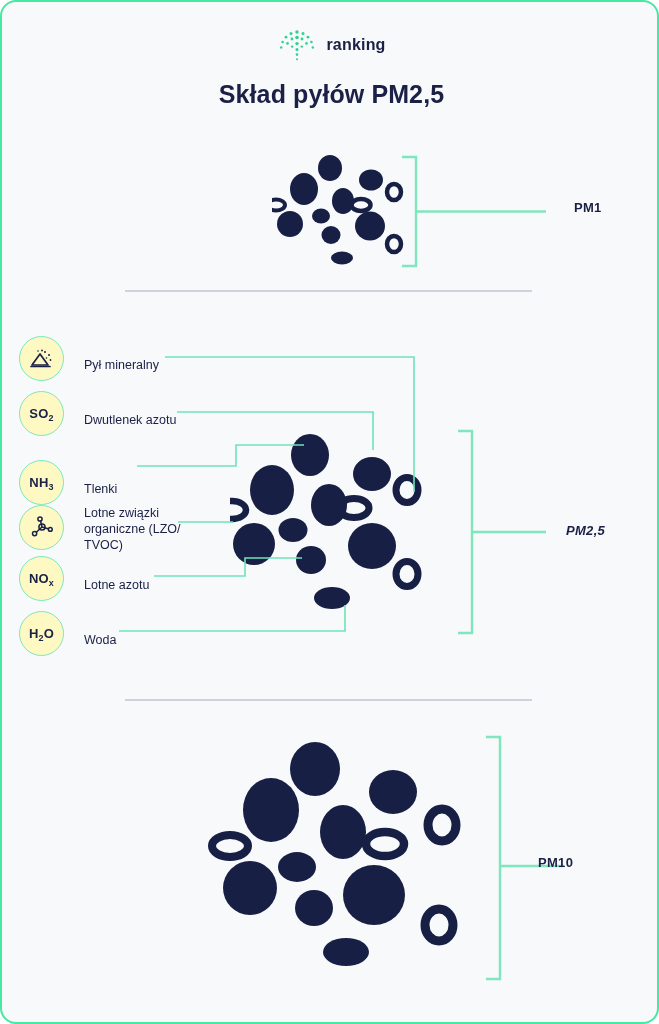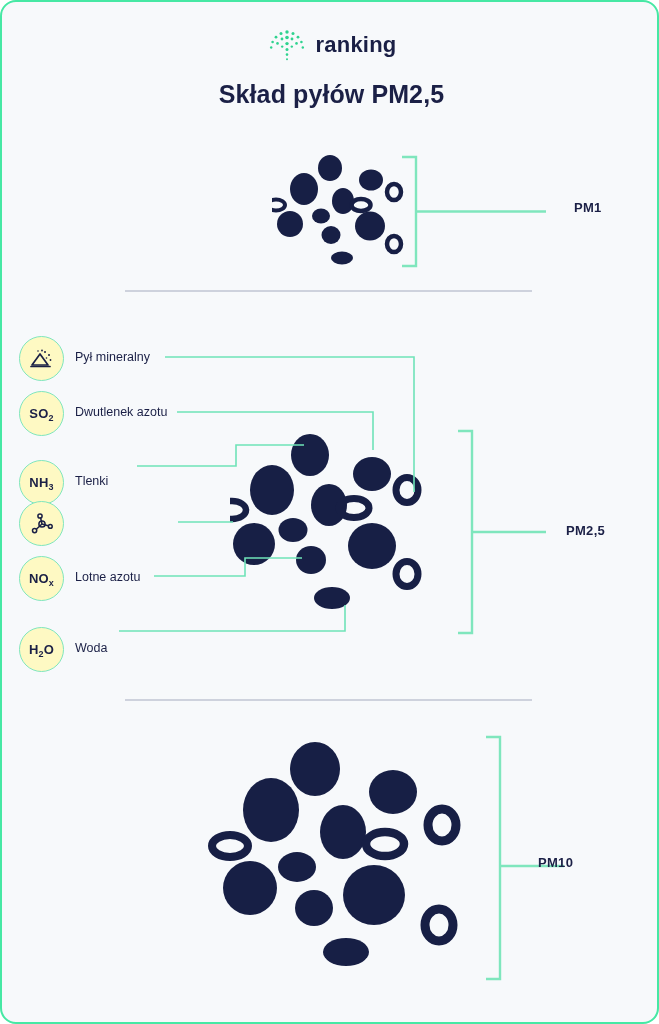--- a/index.html
+++ b/index.html
@@ -25,21 +25,21 @@
     left: 0;
     top: 26px;
     width: 659px;
     display: flex;
     align-items: center;
     justify-content: center;
     gap: 9px;
   }
   .logo-mark { width: 40px; height: 34px; display: block; }
   .logo-text {
-    font-size: 22px;
+    font-size: 16px;
     font-weight: 700;
     color: #1a1f45;
     letter-spacing: .2px;
   }
   .page-title {
     position: absolute;
     left: 0;
     top: 78px;
     width: 659px;
     text-align: center;
@@ -75,22 +75,22 @@
 
   .legend {
     position: absolute;
     left: 17px;
     top: 334px;
     width: 215px;
   }
   .legend-item {
     position: absolute;
     display: flex;
-    align-items: flex-start;
-    gap: 11px;
+    align-items: center;
+    gap: 20px;
   }
   .legend-icon {
     width: 45px;
     height: 45px;
     min-width: 45px;
     border: 1.6px solid #7fe6bd;
     border-radius: 50%;
     background: #fef9c3;
     display: flex;
     align-items: center;
@@ -217,21 +217,21 @@
       </g>
     </svg>
   </div>
 
   <div class="bracket" style="left:452px; top:426px;">
     <svg width="110" height="208" viewBox="0 0 110 208">
       <path d="M4 3 L18 3 L18 205 L4 205" fill="none" stroke="#7fe6bd" stroke-width="2.4"></path>
       <path d="M18 104 L92 104" fill="none" stroke="#7fe6bd" stroke-width="2.4"></path>
     </svg>
   </div>
-  <div class="pm-label" style="left:564px; top:521px;">PM2,5</div>
+  <div class="pm-label" style="left:564px; top:521px;font-style:italic;">PM2,5</div>
 
   <div class="cluster" style="left:200px; top:738px;">
     <svg width="262" height="230" viewBox="0 0 262 230">
       <g fill="#171f45">
         <ellipse cx="113" cy="29" rx="25" ry="27"></ellipse>
         <ellipse cx="191" cy="52" rx="24" ry="22"></ellipse>
         <ellipse cx="69" cy="70" rx="28" ry="32"></ellipse>
         <ellipse cx="141" cy="92" rx="23" ry="27"></ellipse>
         <ellipse cx="48" cy="148" rx="27" ry="27"></ellipse>
         <ellipse cx="95" cy="127" rx="19" ry="15"></ellipse>
@@ -310,30 +310,31 @@
             <path d="M13 13 L11.5 6.5"></path>
             <path d="M13 13 L20 15"></path>
             <path d="M13 13 L7 18.5"></path>
             <circle cx="13" cy="13" r="3.1"></circle>
             <circle cx="11" cy="5" r="2.1"></circle>
             <circle cx="21.3" cy="15.4" r="1.9"></circle>
             <circle cx="5.6" cy="19.6" r="2.1"></circle>
           </g>
         </svg>
       </div>
+      <div class="legend-label multi">Lotne związki organiczne (LZO/ TVOC)</div>
     </div>
 
     <div class="legend-item" style="top:220px; left:0px;">
       <div class="legend-icon">
         <span>NO<sub>x</sub></span>
       </div>
       <div class="legend-label">Lotne azotu</div>
     </div>
 
-    <div class="legend-item" style="top:291px; left:0px;">
+    <div class="legend-item" style="top:275px; left:0px;">
       <div class="legend-icon">
         <span>H<sub>2</sub>O</span>
       </div>
       <div class="legend-label">Woda</div>
     </div>
 
   </div>
 
 </div>
 

